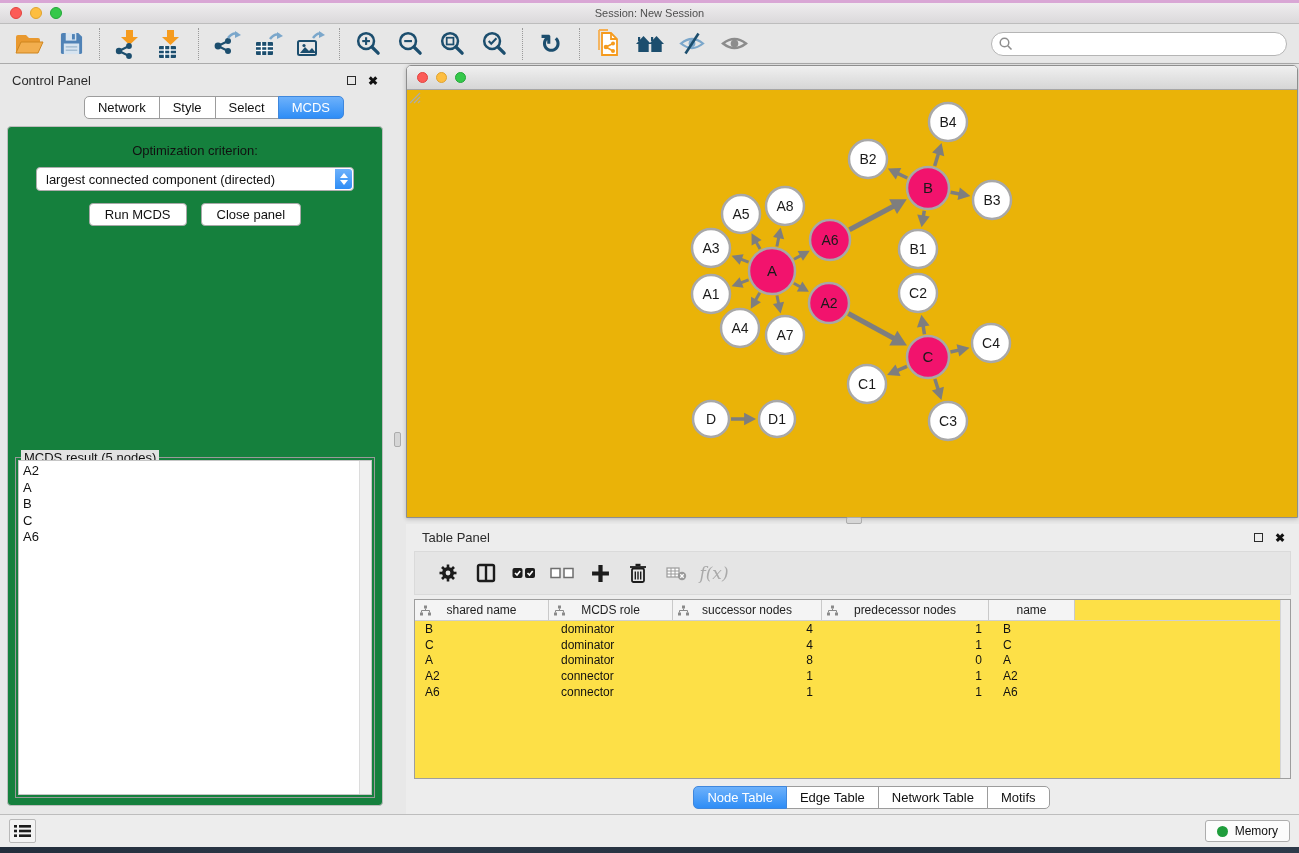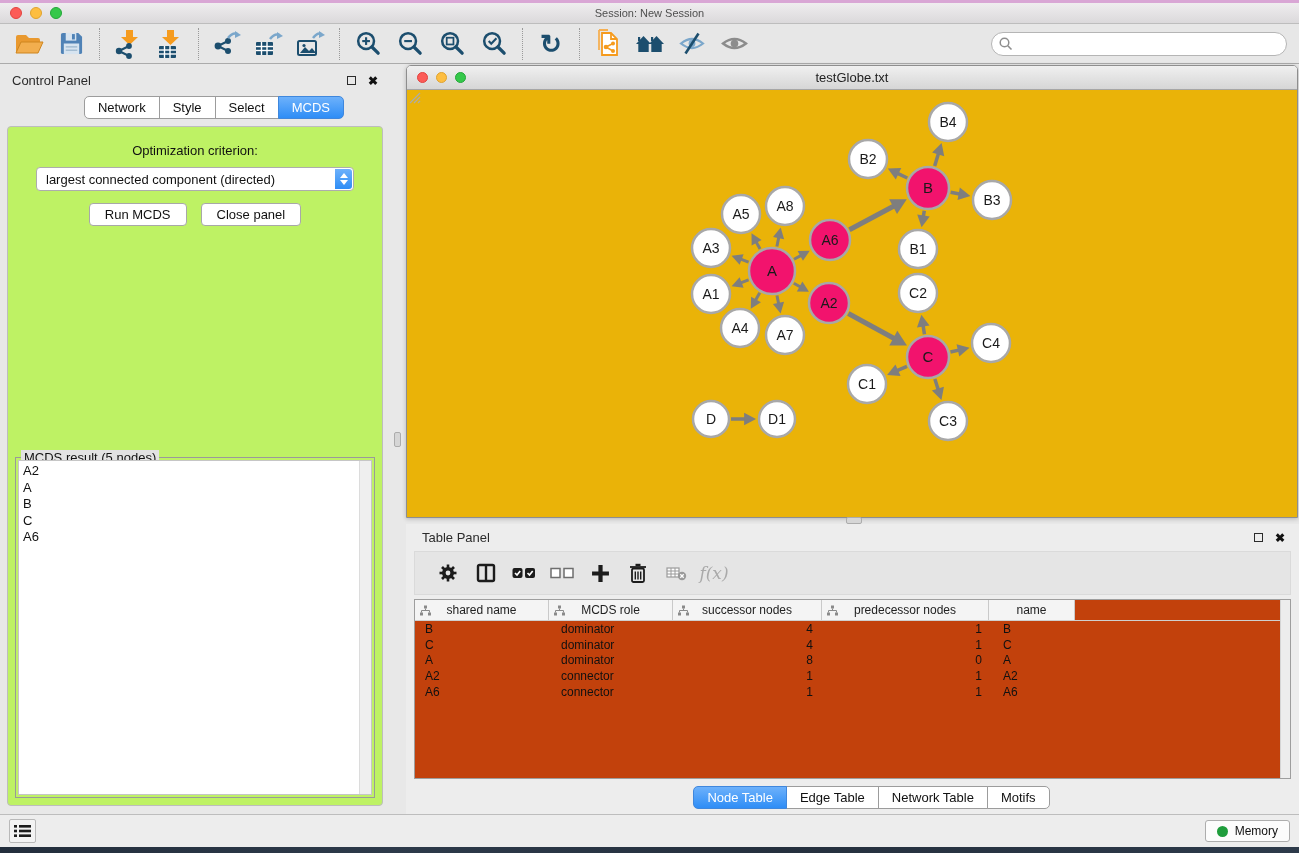--- a/index.html
+++ b/index.html
@@ -56,21 +56,21 @@
   .seg-row { display:flex; justify-content:center; margin-top:5px;padding-left:38px; }
   .seg {
     border:1px solid #9C9C9C; background:#fff; padding:3px 13px; font-size:13px; color:#111;
     margin-left:-1px; position:relative; white-space:nowrap;
   }
   .seg:first-child { border-radius:5px 0 0 5px; margin-left:0; }
   .seg:last-child { border-radius:0 5px 5px 0; }
   .seg.active { background:linear-gradient(#6DB1FB,#2E8DF6); border-color:#3F87DD; color:#fff; z-index:1; }
 
   .inner-panel {
-    margin:7px 7px 8px 7px; flex:1; background:#bef264; border:1px solid #BDBDBD; border-radius:4px;
+    margin:7px 7px 8px 7px; flex:1; background:#15803d; border:1px solid #BDBDBD; border-radius:4px;
     display:flex; flex-direction:column; align-items:center; padding-top:16px; min-height:0;
   }
   .opt-label { font-size:13px; color:#111; }
   .dropdown {
     margin-top:9px; width:318px; height:24px; background:#fff; border:1px solid #ADADAD;
     border-radius:4px; position:relative; display:flex; align-items:center;
     font-size:13px; color:#111; padding-left:9px;
   }
   .spinner {
     position:absolute; right:1px; top:1px; bottom:1px; width:17px; border-radius:0 3px 3px 0;
@@ -124,21 +124,21 @@
 
   
   .table-panel { flex:1; display:flex; flex-direction:column; min-height:0; background:#EDEDED; }
   .tp-head { display:flex; align-items:center; padding:6px 14px 2px 16px; }
   .tp-toolbar {
     margin:4px 8px 0 8px; height:44px; flex:none; background:#E5E5E5; border:1px solid #DADADA;
     display:flex; align-items:center; padding:0 14px; gap:0;
   }
   .tico { width:38px; height:36px; display:flex; align-items:center; justify-content:center; }
   .fx { font-family:"DejaVu Serif", serif; font-style:italic; font-size:17px; color:#A9A9A9; }
-  .tp-table-wrap { margin:4px 8px 0 8px; flex:1; background:#c2410c; border:1px solid #9E9E9E; position:relative; overflow:hidden; }
+  .tp-table-wrap { margin:4px 8px 0 8px; flex:1; background:#fde047; border:1px solid #9E9E9E; position:relative; overflow:hidden; }
   .thead { display:flex; height:21px; border-bottom:1px solid #CFCFCF; }
   .th {
     background:#F4F4F4; border-right:1px solid #C9C9C9; display:flex; align-items:center;
     justify-content:center; font-size:12px; color:#222; position:relative; flex:none;
   }
   .th .tree-ico { position:absolute; left:5px; top:5px; }
   .trow { display:flex; height:15.7px; align-items:center; font-size:12px; color:#111; }
   .td { flex:none; white-space:nowrap; overflow:hidden; }
   .tscroll { position:absolute; right:0; top:0; bottom:0; width:10px; background:#EDEDED; border-left:1px solid #D5D5D5; }
   .tp-tabs { display:flex; justify-content:center; margin:7px 0 5px 0; }
@@ -386,21 +386,20 @@
     </div>
 
     <div class="right-area">
       <div class="network-window">
         <div class="net-titlebar">
           <div class="traffic">
             <span class="dot sm red"></span>
             <span class="dot sm yellow"></span>
             <span class="dot sm green"></span>
           </div>
-          <div class="net-title">testGlobe.txt</div>
         </div>
         <div class="net-canvas">
           <svg width="891" height="426" viewBox="0 0 891 426">
               <line x1="353.0557013272504" y1="159.03790244042816" x2="349.1453707170465" y2="151.84793970553713" stroke="#7E7E7E" stroke-width="3"></line>
               <polygon points="344.51098283201964,143.32664585242324 354.5865767124197,150.0270121078786 344.65970861549323,155.4258351079614" fill="#7E7E7E"></polygon>
               <line x1="369.9029033784546" y1="156.485483107727" x2="371.78311851611954" y2="147.08440741940217" stroke="#7E7E7E" stroke-width="3"></line>
               <polygon points="373.68544502695994,137.57277486520024 377.12728319863504,149.17304425862383 366.04672156332765,146.95693193156237" fill="#7E7E7E"></polygon>
               <line x1="341.6075678401552" y1="172.17990262825523" x2="333.66160397868316" y2="169.18388346737234" stroke="#7E7E7E" stroke-width="3"></line>
               <polygon points="324.5853403006634,165.76168568713538 336.59064327109127,164.2499976941172 332.60395925906266,174.82337703036706" fill="#7E7E7E"></polygon>
               <line x1="341.6075678401552" y1="189.82009737174477" x2="333.66160397868316" y2="192.81611653262766" stroke="#7E7E7E" stroke-width="3"></line>

